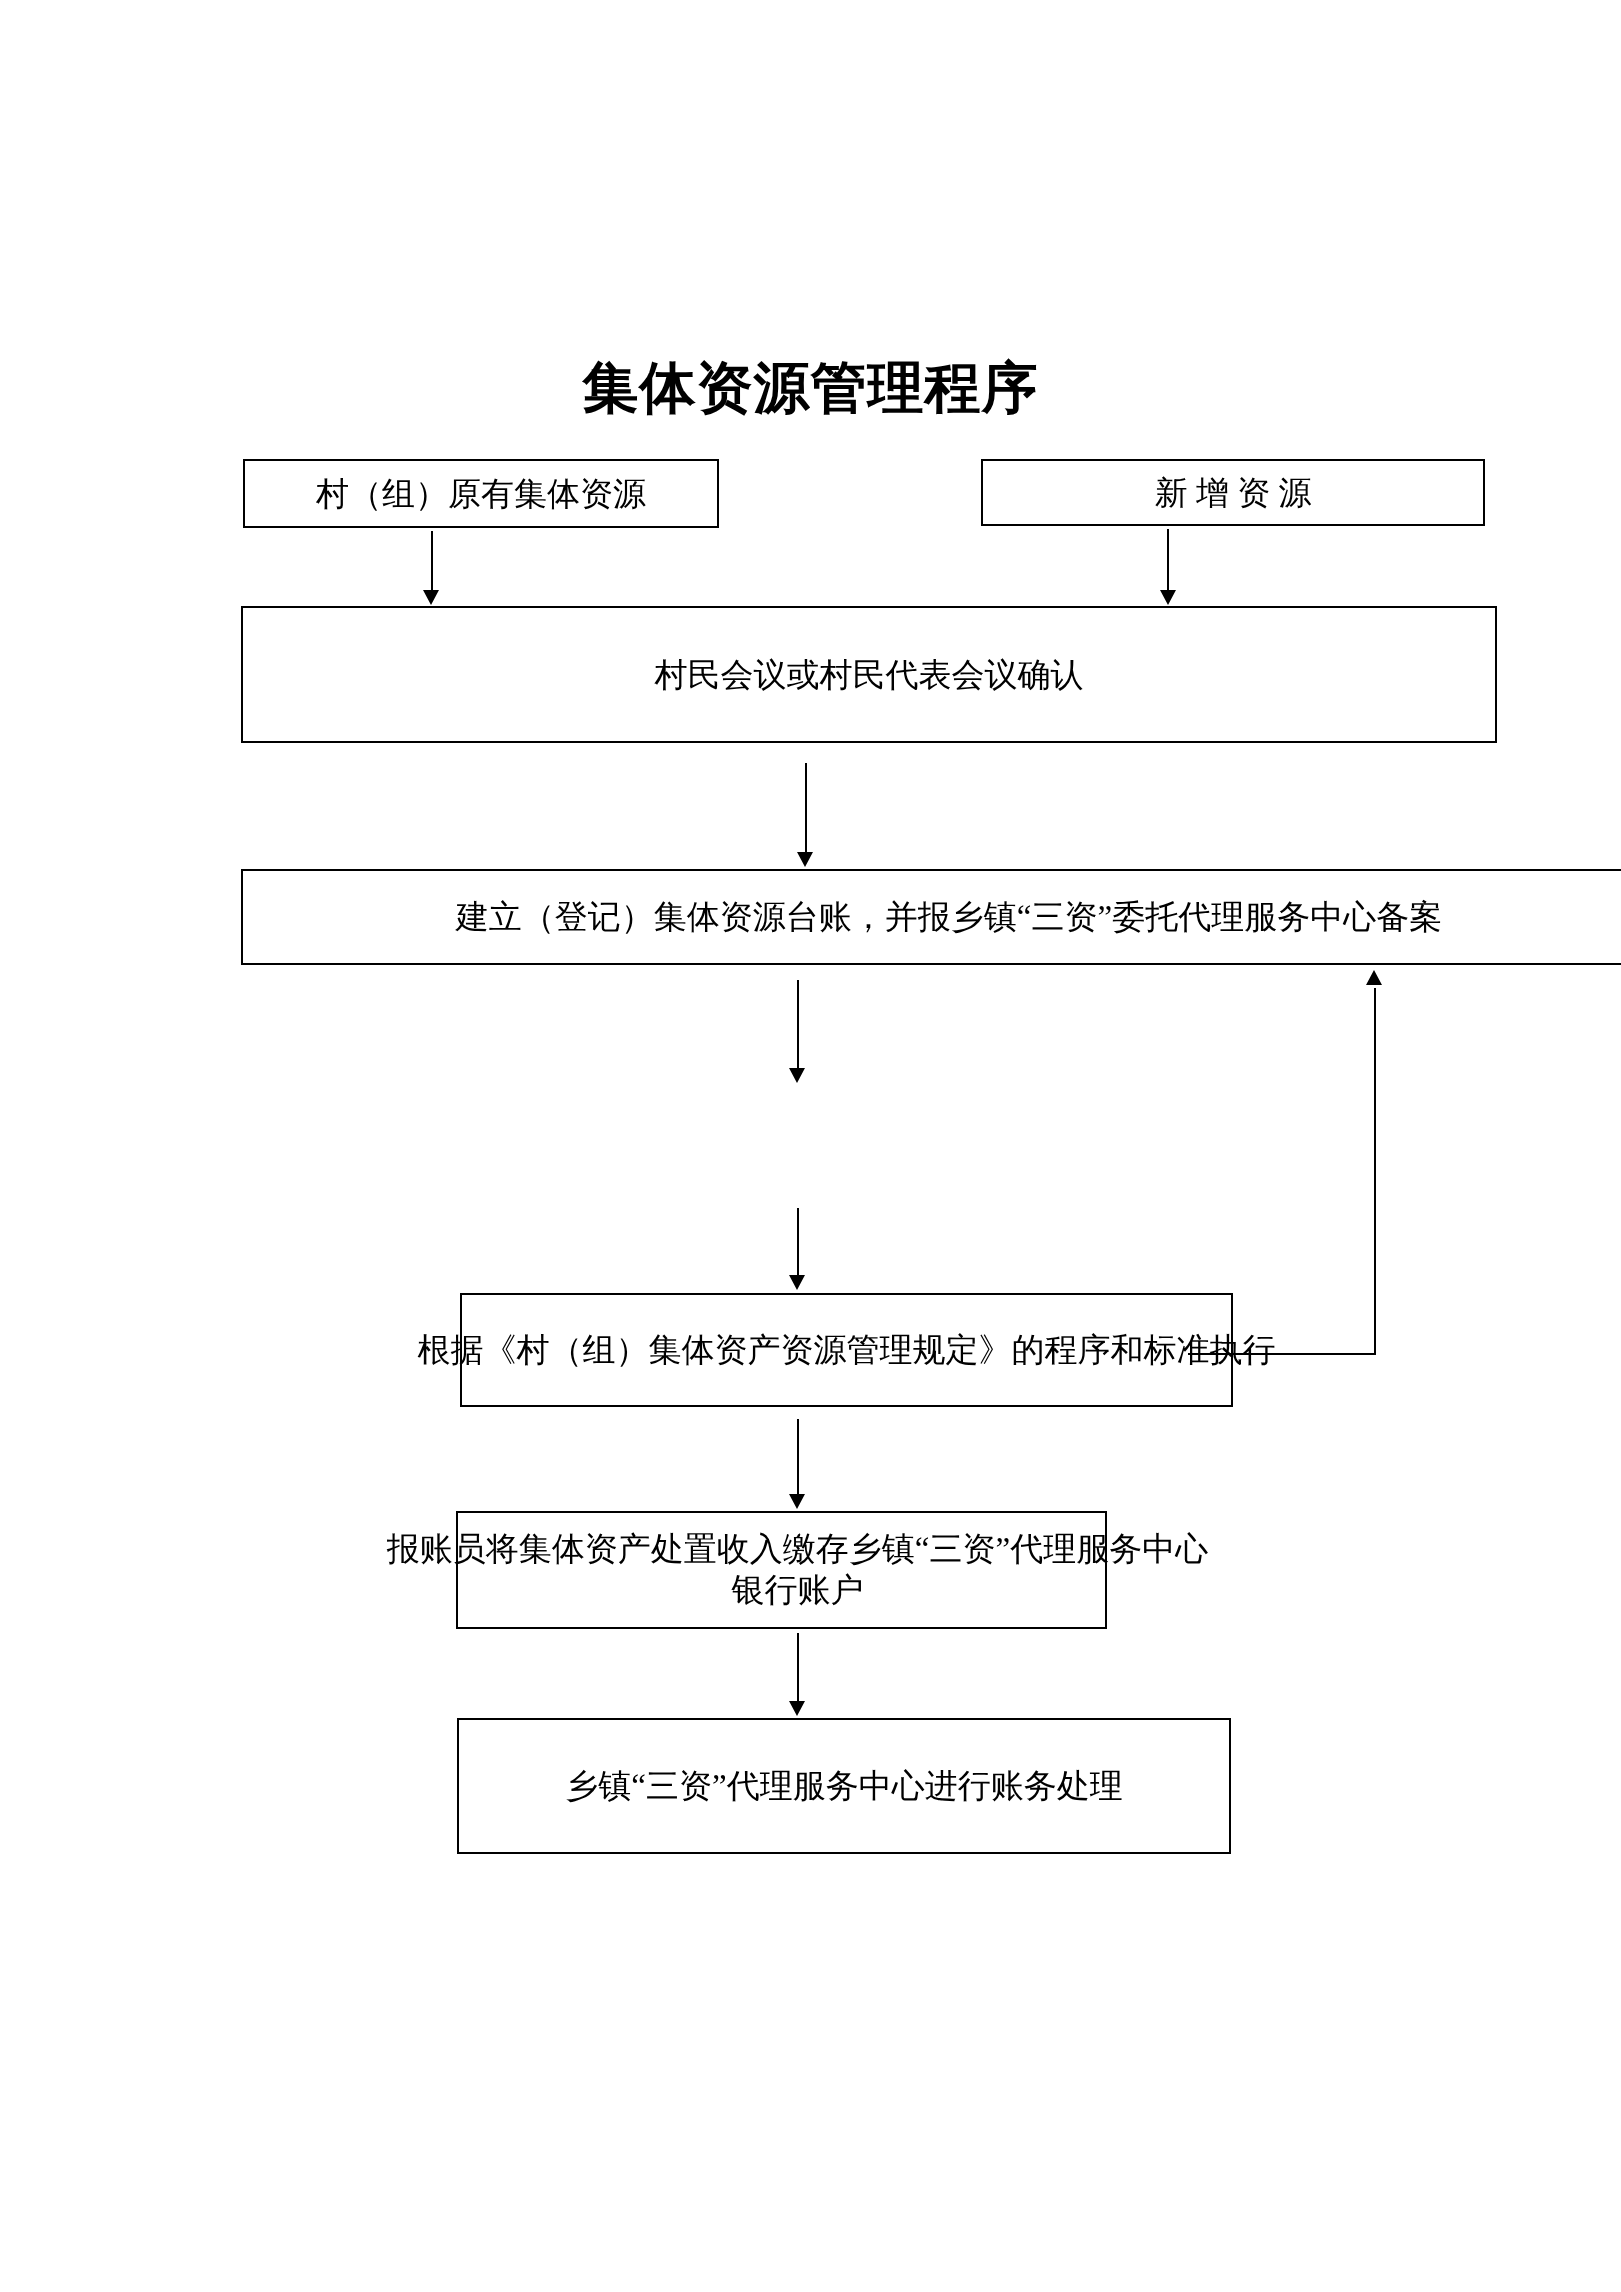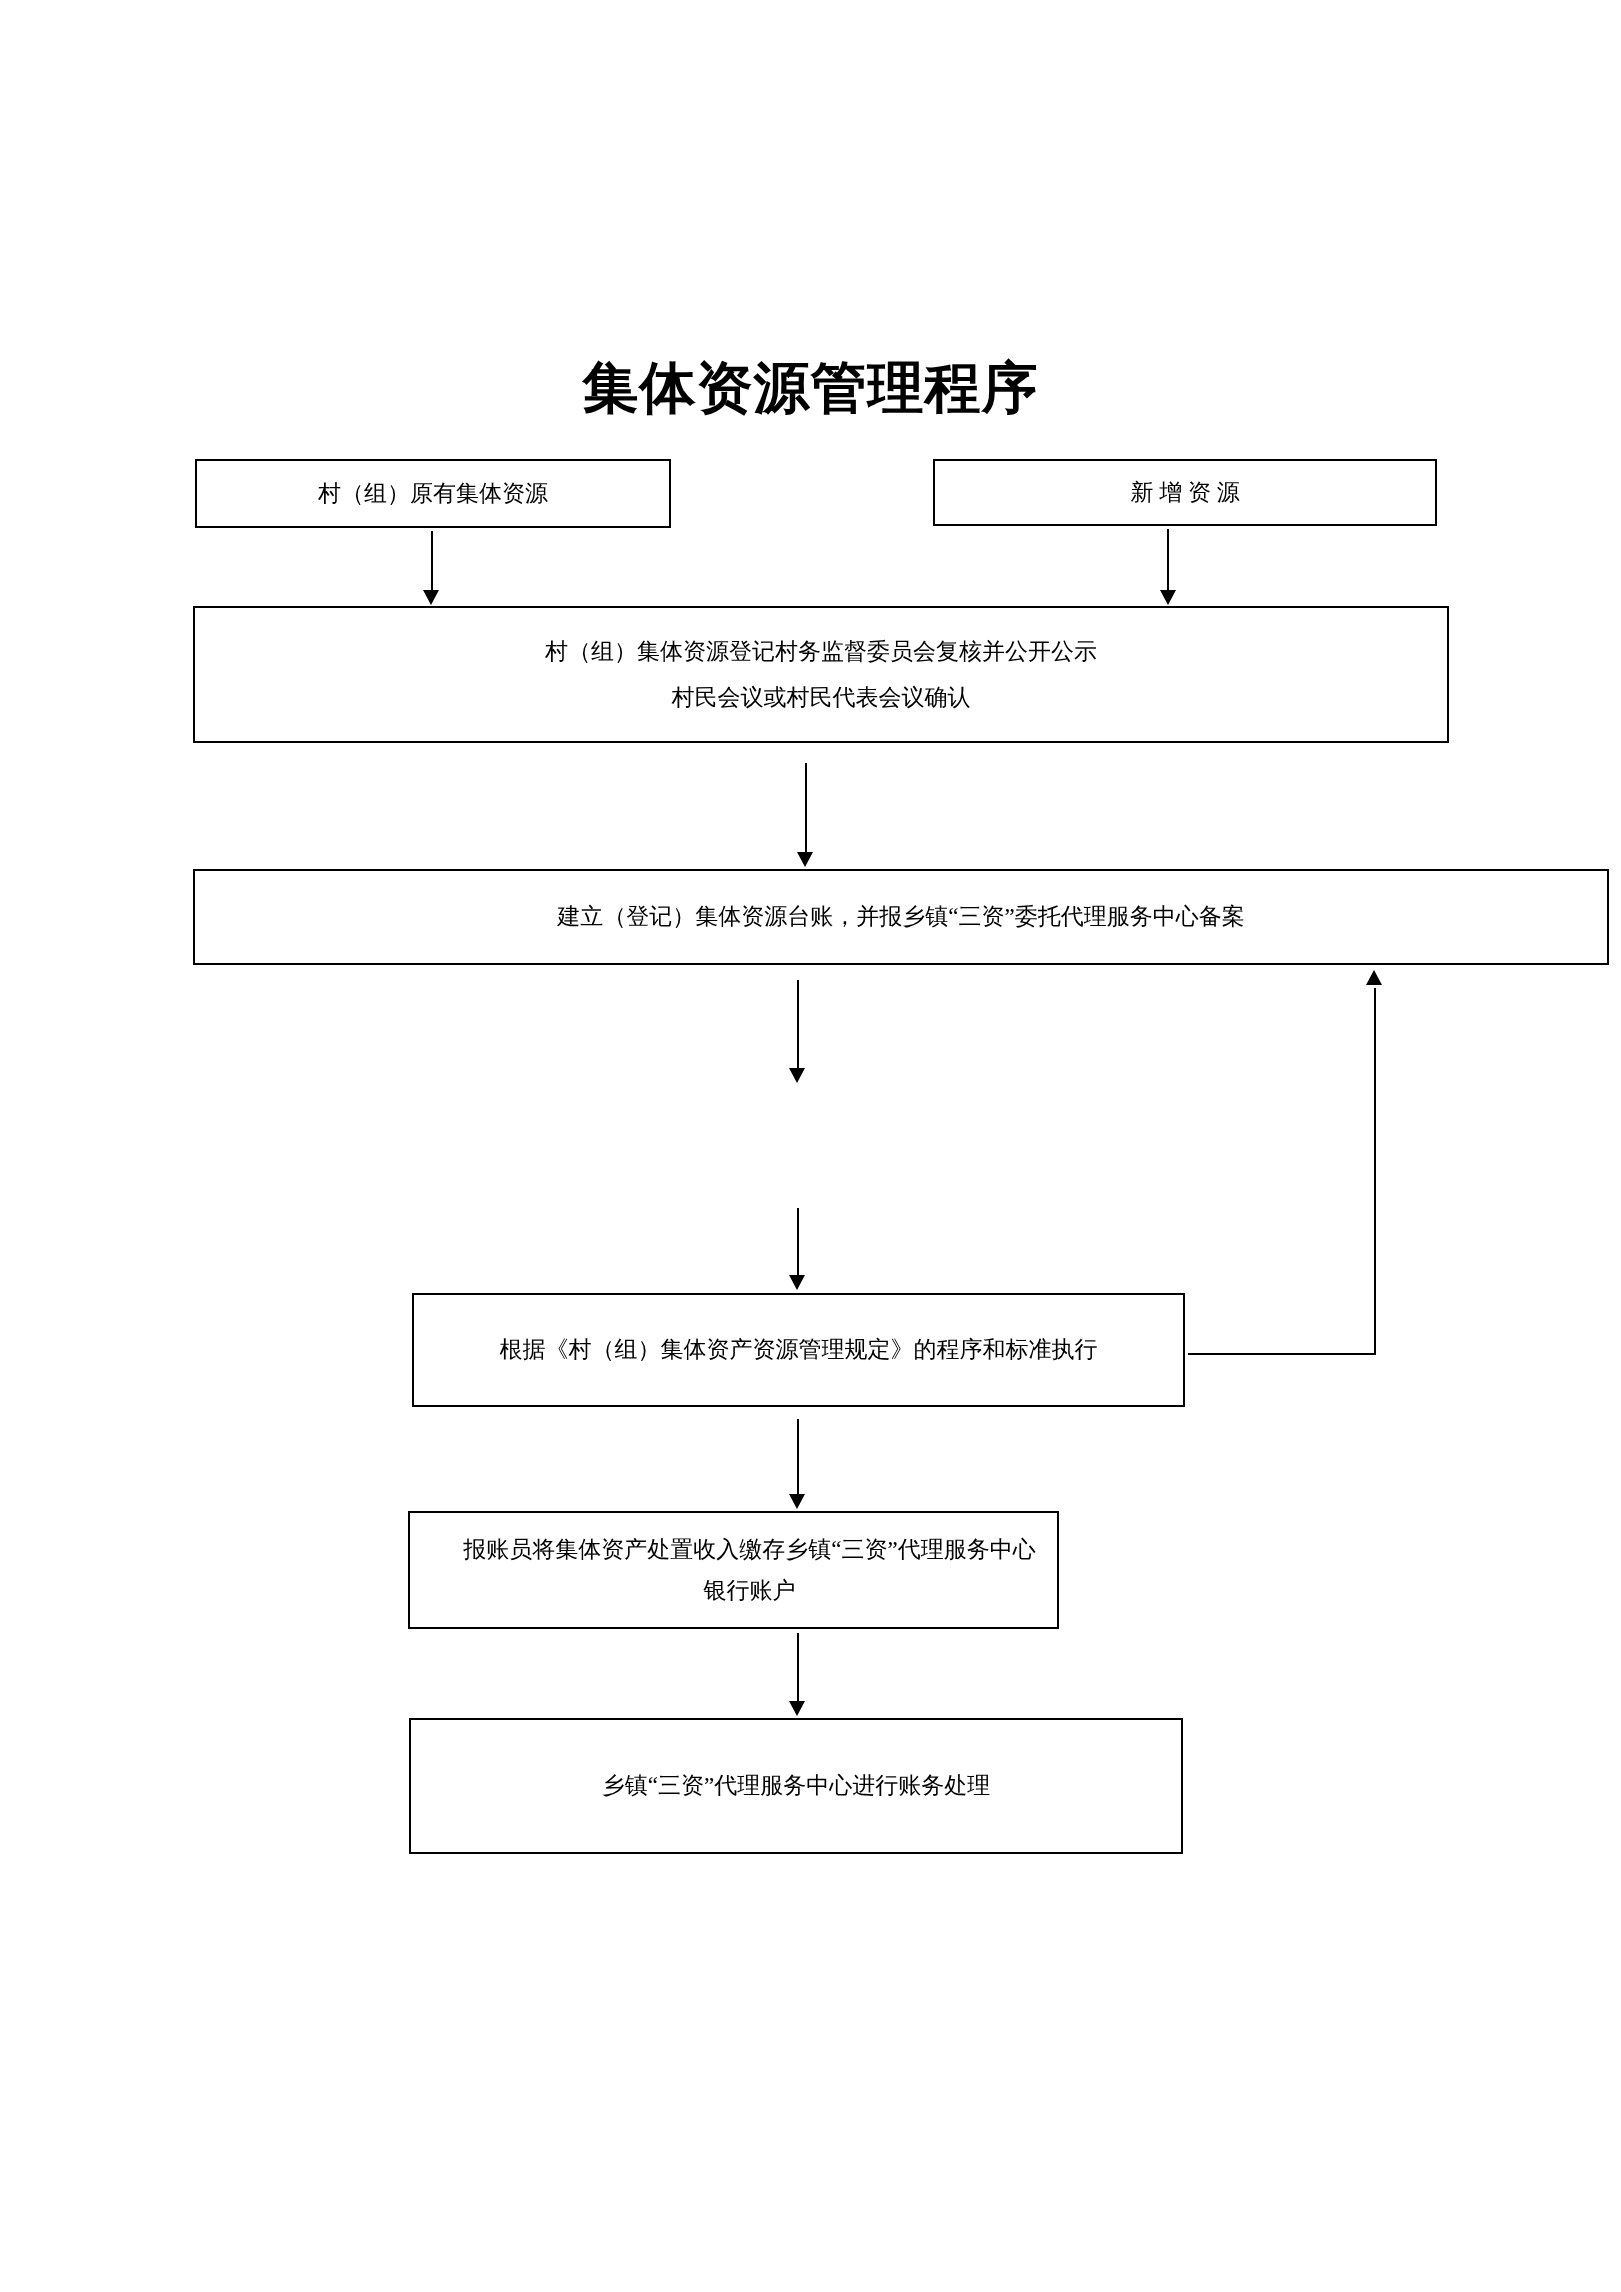--- a/index.html
+++ b/index.html
@@ -31,23 +31,24 @@
   .node {
     position: absolute;
     box-sizing: border-box;
     border: 2px solid #000000;
     background: #ffffff;
     display: flex;
     flex-direction: column;
     align-items: center;
     justify-content: center;
     text-align: center;
-    font-size: 23px;
+    font-size: 33px;
     line-height: 46px;
     color: #000000;
+    margin-left: 48px;
   }
   .node span { display: block; white-space: nowrap; }
 
   .node-existing   { left: 195px;  top: 459px;  width: 476px;  height: 69px;  }
   .node-new        { left: 933px;  top: 459px;  width: 504px;  height: 67px;  }
   .node-register   { left: 193px;  top: 606px;  width: 1256px; height: 137px; }
   .node-ledger     { left: 193px;  top: 869px;  width: 1416px; height: 96px;  }
   .node-usage      { left: 414px;  top: 1086px; width: 771px;  height: 114px; }
   .node-rules      { left: 412px;  top: 1293px; width: 773px;  height: 114px; }
   .node-deposit    { left: 408px;  top: 1511px; width: 651px;  height: 118px; line-height: 41px; padding-left: 32px; }
@@ -98,21 +99,20 @@
     <div class="vline" style="left:431px; top:531px; height:61px;"></div>
     <div class="head-down" style="left:423px; top:590px;"></div>
   </div>
 
   <div>
     <div class="vline" style="left:1167px; top:529px; height:63px;"></div>
     <div class="head-down" style="left:1160px; top:590px;"></div>
   </div>
 
   <div class="node node-register">
-    <span>村（组）集体资源登记村务监督委员会复核并公开公示</span>
     <span>村民会议或村民代表会议确认</span>
   </div>
 
   <div>
     <div class="vline" style="left:805px; top:763px; height:91px;"></div>
     <div class="head-down" style="left:797px; top:852px;"></div>
   </div>
 
   <div class="node node-ledger">
     <span>建立（登记）集体资源台账，并报乡镇“三资”委托代理服务中心备案</span>

